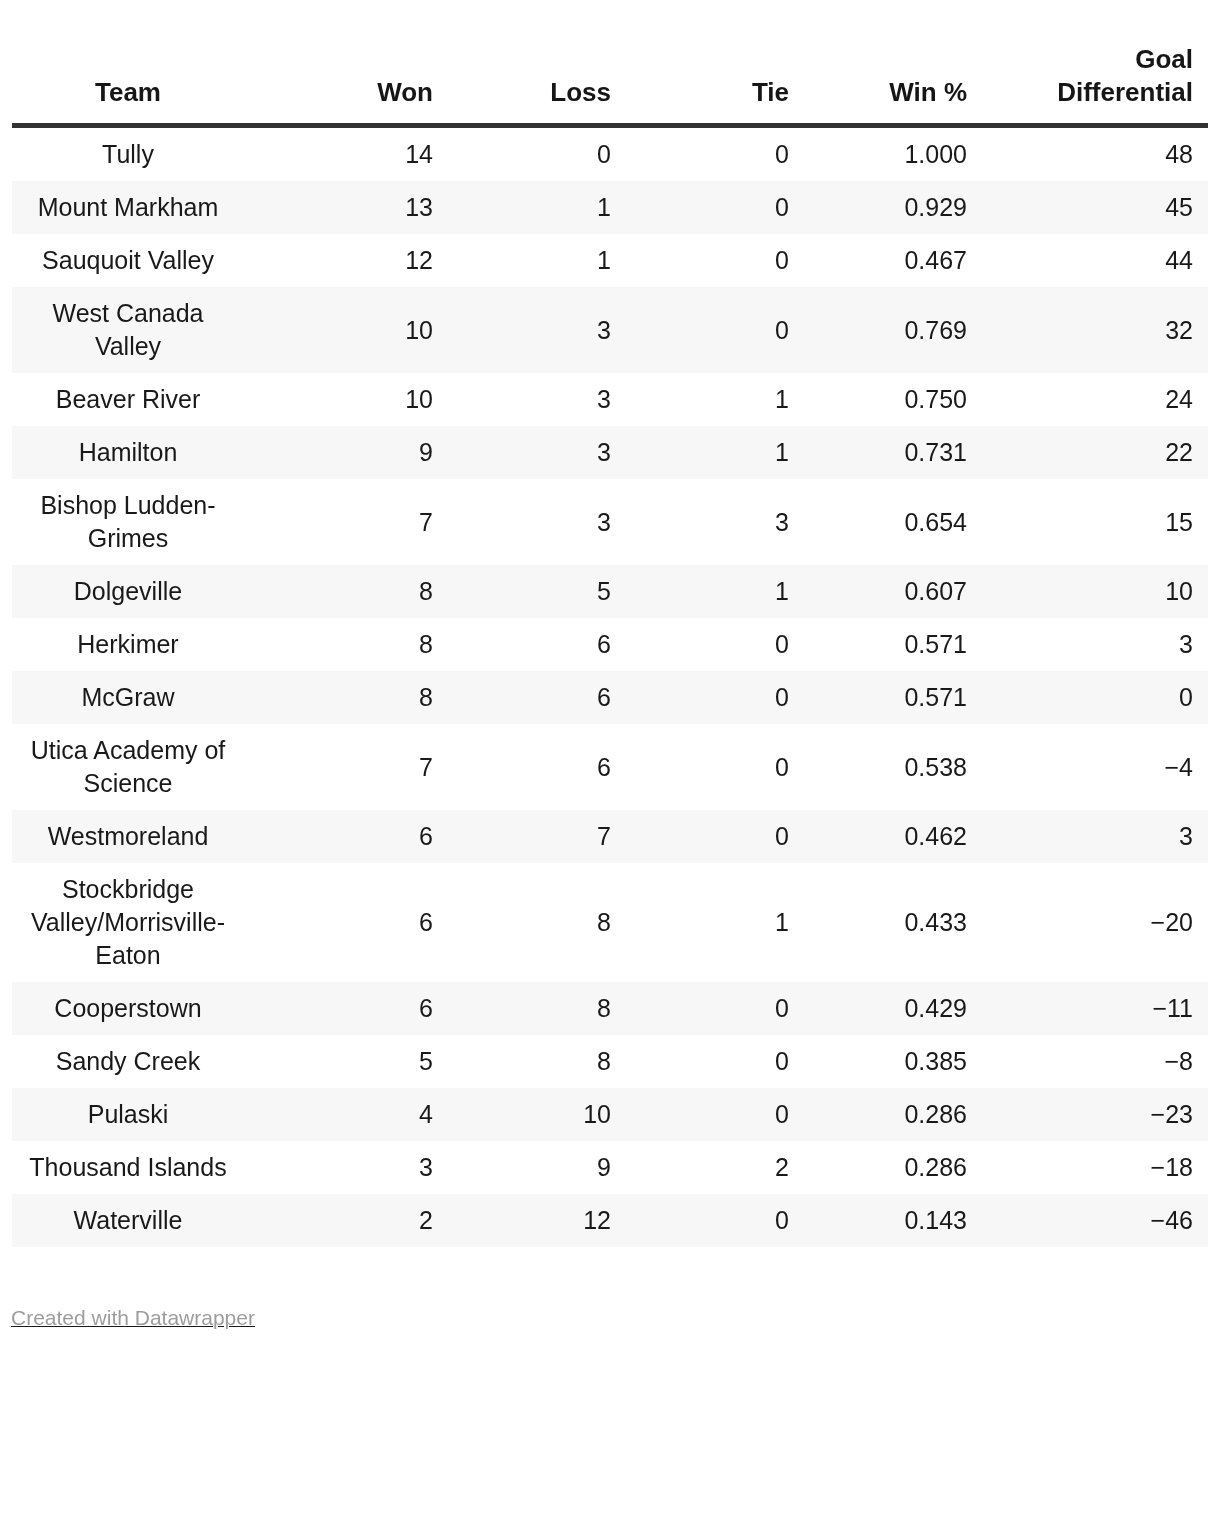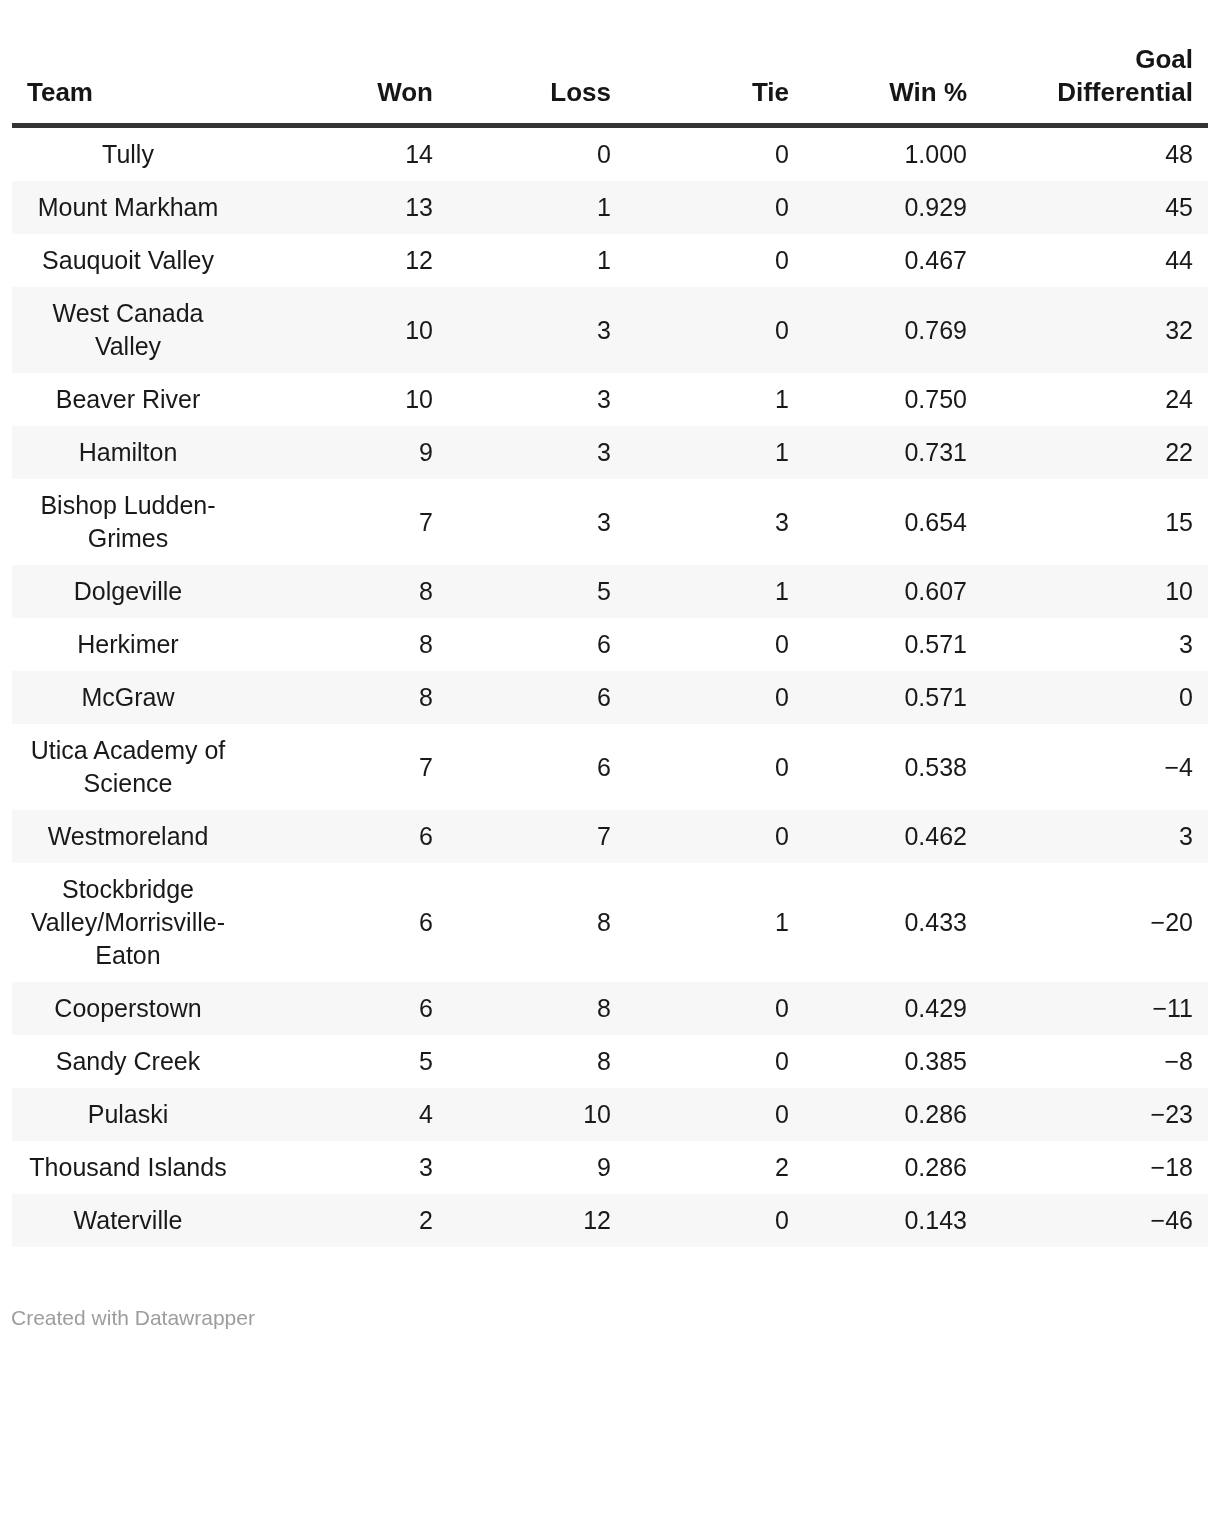--- a/index.html
+++ b/index.html
@@ -27,21 +27,21 @@
     vertical-align: bottom;
     font-weight: bold;
     font-size: 26px;
     line-height: 33px;
     text-align: right;
     padding: 43px 15px 14px 0;
     border-bottom: 5px solid #333333;
     color: #161616;
   }
   thead th.team-h {
-    text-align: left;
+    text-align: center;
     padding: 43px 23px 14px 15px;
   }
   thead th.diff-h .wrap-min {
     display: inline-block;
     width: min-content;
     text-align: right;
   }
 
   tbody td {
     vertical-align: middle;
@@ -54,20 +54,21 @@
     overflow-wrap: break-word;
   }
   tbody td.num {
     text-align: right;
     padding: 10px 15px 10px 0;
   }
   tbody tr:nth-child(even) { background: #f7f7f7; }
 
   .footer {
     margin: 58px 0 0 11px;
+    text-decoration: underline;
   }
   .credit {
     font-size: 21px;
     line-height: 26px;
     color: #9d9d9d;
     text-decoration: none;
   }
 </style>
 </head>
 <body>

